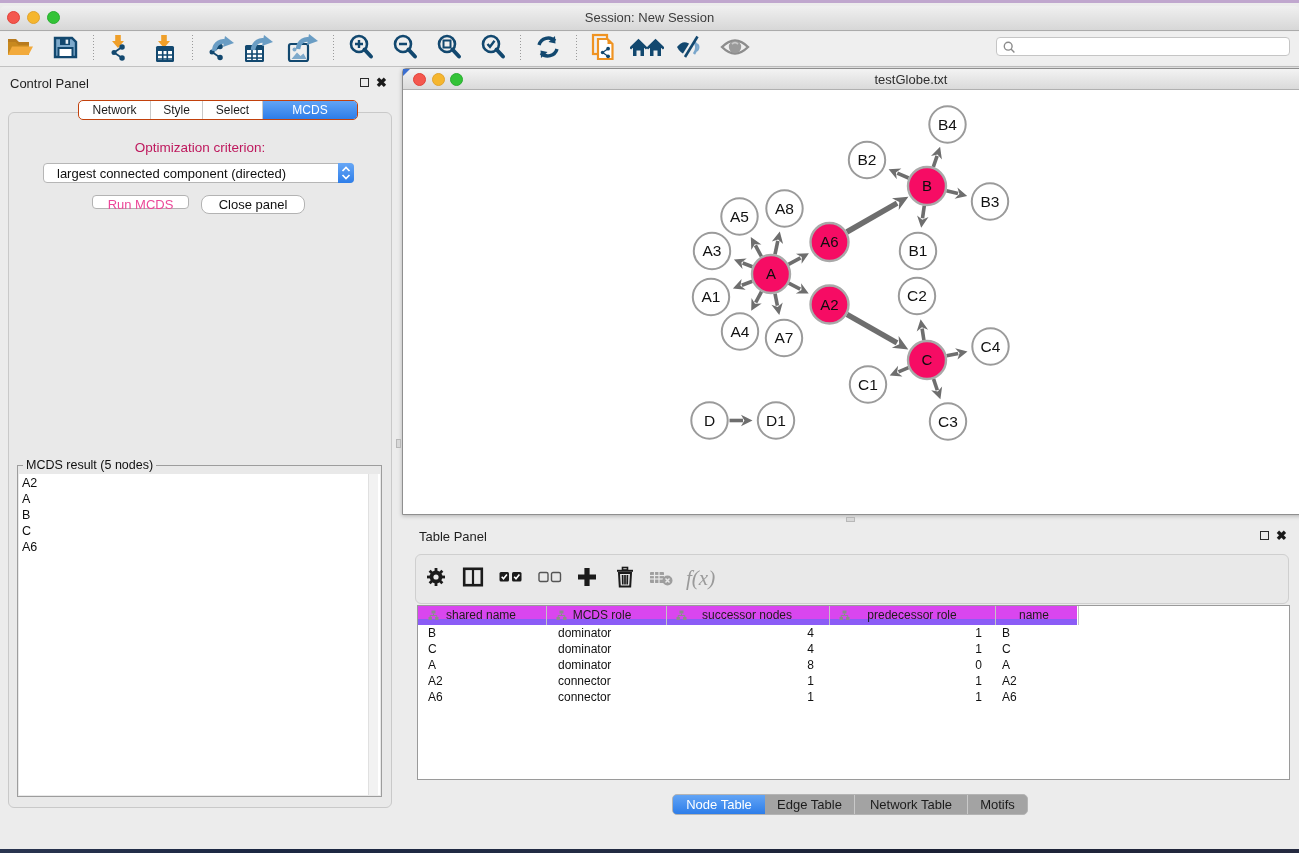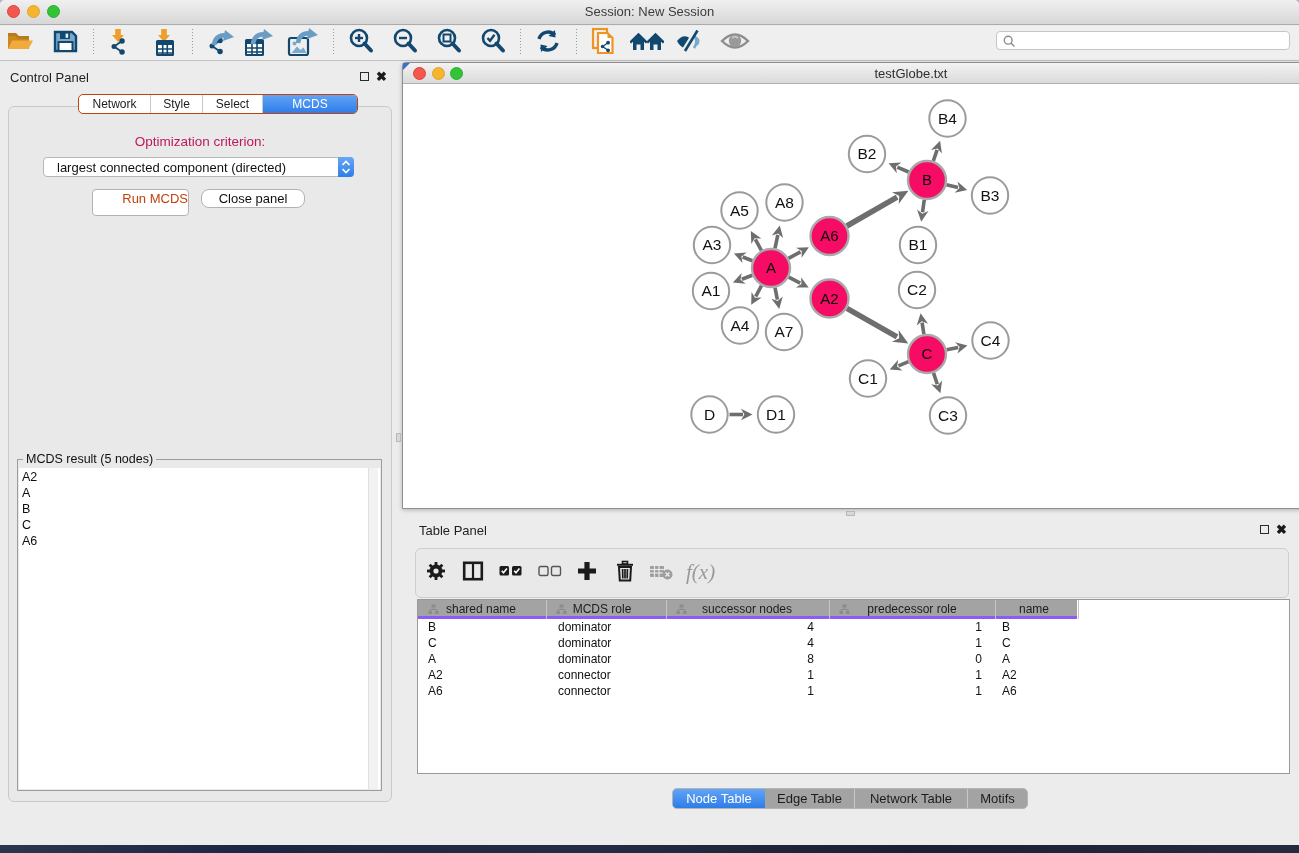--- a/index.html
+++ b/index.html
@@ -13,21 +13,21 @@
 .winbtn { position:absolute; font-size:12px; color:#1a1a1a; }
 .sq { width:9px; height:9px; border:1.6px solid #2a2a2a; background:transparent; position:absolute; }
 </style>
 </head>
 <body>
 <div id="app">
 
 <div style="position:absolute;left:0;top:0;width:1299px;height:3px;background:#c0a7ce"></div>
 <div style="position:absolute;left:0;top:845px;width:1299px;height:8px;background:linear-gradient(90deg,#2a3550,#1b2742 20%,#232c44 45%,#1a2034 70%,#252a40)"></div>
 
-<div style="position:absolute;left:0;top:0;width:1299px;height:843px;background:#ececec;border-radius:5px 5px 0 0;overflow:hidden">
+<div style="position:absolute;left:0;top:6px;width:1299px;height:843px;background:#ececec;border-radius:5px 5px 0 0;overflow:hidden">
 
   <div style="position:absolute;left:0;top:0;width:100%;height:25px;background:linear-gradient(#f0f0f0,#d7d7d7);border-bottom:1px solid #ababab">
     <div class="tl" style="left:7px;top:5px;background:#f4574e;border:0.5px solid #e14138"></div>
     <div class="tl" style="left:27px;top:5px;background:#f5b62e;border:0.5px solid #e0a32e"></div>
     <div class="tl" style="left:47px;top:5px;background:#33c337;border:0.5px solid #2aad31"></div>
     <div style="position:absolute;left:0;width:100%;text-align:center;top:4px;font-size:13px;color:#3c3c3c">Session: New Session</div>
   </div>
 
   <div style="position:absolute;left:0;top:26px;width:100%;height:35px;background:#efefef;border-bottom:1px solid #c2c2c2">
   </div>
@@ -179,21 +179,21 @@
   <div style="position:absolute;left:43px;top:157px;width:311px;height:20px;background:#fff;border:1px solid #b6b6b6;border-radius:4px">
     <div style="position:absolute;left:13px;top:2px;font-size:13px;color:#101010">largest connected component (directed)</div>
     <div style="position:absolute;right:-1px;top:-1px;width:16px;height:20px;border-radius:0 4px 4px 0;background:linear-gradient(#67a7f6,#2e7ee9)">
       <svg width="10" height="14" viewBox="0 0 10 14" style="position:absolute;left:3px;top:3px">
         <path d="M1.5 5 L5 1.5 L8.5 5" fill="none" stroke="#fff" stroke-width="1.7"></path>
         <path d="M1.5 9 L5 12.5 L8.5 9" fill="none" stroke="#fff" stroke-width="1.7"></path>
       </svg>
     </div>
   </div>
 
-  <div style="position:absolute;left:92px;top:189px;width:97px;height:27px;background:#fff;border:1px solid #b3b3b3;border-radius:4px;text-align:right;font-size:13px;line-height:18px;color:#c2410c">Run MCDS</div>
+  <div style="position:absolute;left:92px;top:189px;width:97px;height:14px;background:#fff;border:1px solid #b3b3b3;border-radius:4px;text-align:center;font-size:13px;line-height:18px;color:#ec4899">Run MCDS</div>
   <div style="position:absolute;left:201px;top:189px;width:104px;height:19px;background:#fff;border:1px solid #b3b3b3;border-radius:8px;text-align:center;font-size:13px;line-height:18px;color:#101010">Close panel</div>
 
   <div style="position:absolute;left:17px;top:459px;width:365px;height:332px;border:1px solid #9d9d9d">
     <div style="position:absolute;left:5px;top:-8px;background:#e9e9e9;padding:0 3px;font-size:12.5px;color:#101010">MCDS result (5 nodes)</div>
     <div style="position:absolute;left:1px;top:8px;width:361px;height:321px;background:#fff"></div>
     <div style="position:absolute;right:3px;top:8px;width:10px;height:321px;background:#f2f2f2;border-left:1px solid #e0e0e0"></div>
     <div style="position:absolute;left:4px;top:9px;font-size:12.5px;line-height:16px;color:#0d0d0d">A2<br>A<br>B<br>C<br>A6</div>
   </div>
 
   <div style="position:absolute;left:402px;top:62px;width:1018px;height:447px;background:#fff;border:1px solid #8f8f8f;border-radius:4px 4px 0 0;box-shadow:0 1px 4px rgba(0,0,0,0.25)">
@@ -351,21 +351,21 @@
           <line x1="2" y1="14" x2="16" y2="14" stroke="#e9e9e9" stroke-width="1.2"></line>
           <line x1="6.5" y1="7" x2="6.5" y2="18" stroke="#e9e9e9" stroke-width="1.2"></line>
           <line x1="11" y1="7" x2="11" y2="18" stroke="#e9e9e9" stroke-width="1.2"></line>
           <circle cx="19.5" cy="15.5" r="5" fill="#9a9a9a"></circle>
           <path d="M17.5 13.5 L21.5 17.5 M21.5 13.5 L17.5 17.5" stroke="#e9e9e9" stroke-width="1.5"></path>
         </g>
       </svg>
   <div style="position:absolute;left:686px;top:560px;font-size:21px;font-style:italic;color:#9a9a9a;font-family:'Liberation Serif',serif">f(x)</div>
 
   <div style="position:absolute;left:417px;top:599px;width:873px;height:175px;background:#fff;border:1px solid #9a9a9a">
-    <div style="position:absolute;left:0;top:0;width:659px;height:19px;background:#a3a3a3;border-bottom:3px solid #8b5cf6">
+    <div style="position:absolute;left:0;top:0;width:659px;height:19px;background:#d946ef;border-bottom:6px solid #8b5cf6">
           <div style="position:absolute;left:10px;top:0;width:11px;height:19px">
             <svg width="11" height="11" viewBox="0 0 11 11" style="position:absolute;top:4px">
               <rect x="3.5" y="0.5" width="4" height="3" fill="#8b8b8b"></rect>
               <rect x="0.5" y="7" width="3.4" height="3" fill="#8b8b8b"></rect>
               <rect x="7.1" y="7" width="3.4" height="3" fill="#8b8b8b"></rect>
               <path d="M5.5 3.5 V5.5 M2.2 7 V5.5 H8.8 V7" stroke="#8b8b8b" stroke-width="1" fill="none"></path>
             </svg>
           </div>
           <div style="position:absolute;left:-27px;top:0;width:180px;text-align:center;line-height:19px;font-size:12px;color:#1c1c1c">shared name</div>
           <div style="position:absolute;left:138px;top:0;width:11px;height:19px">

